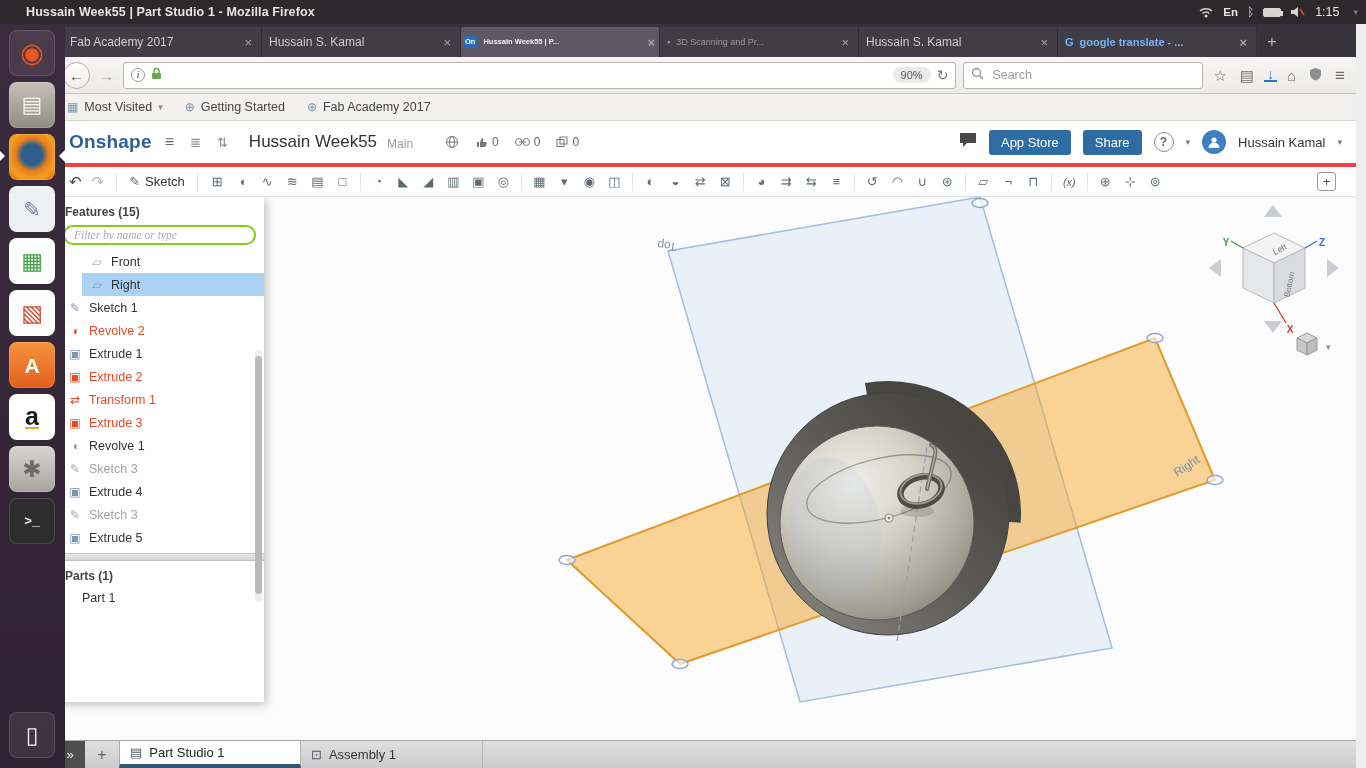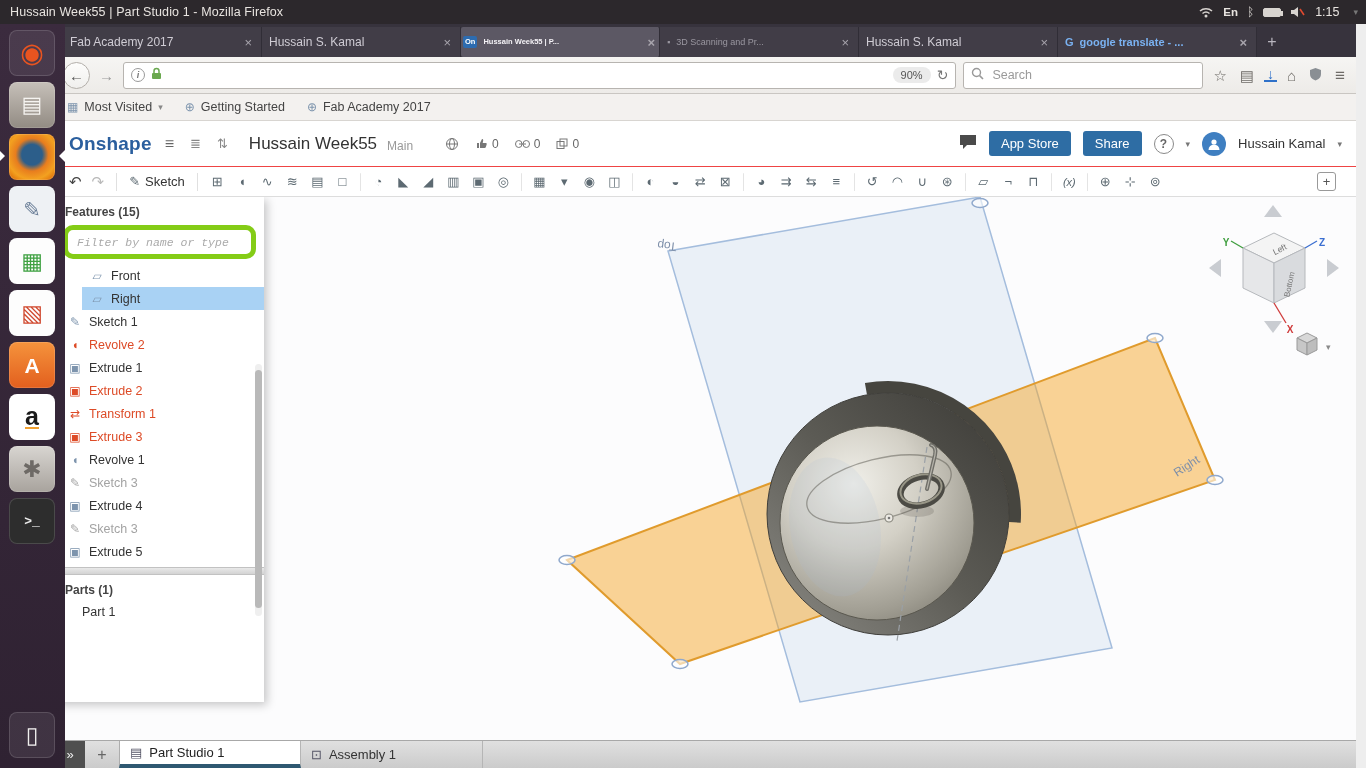--- a/index.html
+++ b/index.html
@@ -3,21 +3,21 @@
 <meta charset="utf-8">
 <title>Screenshot</title>
 <style>
   html,body{margin:0;padding:0;width:1366px;height:768px;overflow:hidden;
     font-family:"Liberation Sans",sans-serif;background:#eee;-webkit-user-select:none;user-select:none}
   *{box-sizing:border-box}
 
   
   .topbar{position:absolute;left:0;top:0;width:1366px;height:24px;background:#2c282c;
     color:#e8e4e0;display:flex;align-items:center;font-size:12.5px;z-index:50}
-  .tb-title{margin-left:10px;font-weight:normal;letter-spacing:.1px}
+  .tb-title{margin-left:26px;font-weight:bold;letter-spacing:.1px}
   .tb-right{margin-left:auto;display:flex;align-items:center;gap:9px;padding-right:8px}
   .tb-right svg{display:block}
   .battery{width:18px;height:9px;border:1px solid #d8d4d0;border-radius:2px;position:relative;background:#d8d4d0}
   .battery::after{content:"";position:absolute;right:-3px;top:2px;width:2px;height:5px;background:#d8d4d0}
   .bt-glyph{font-size:12px;color:#d8d4d0;line-height:1}
   .tb-time{display:flex;align-items:center;gap:14px}
 
   
   .lnch{position:absolute;left:0;top:24px;width:65px;height:744px;z-index:40;
     background:linear-gradient(180deg,#3b2b3e,#2f2232)}
@@ -89,21 +89,21 @@
   .dl-ico{color:#2f71c9;font-weight:bold;border-bottom:2px solid #2f71c9;line-height:.9;font-size:14px}
 
   .bmbar{height:27px;background:#f3f1ef;border-bottom:1px solid #d8d5d1;display:flex;align-items:center;
     padding:0 12px;gap:22px;font-size:12.5px;color:#444}
   .bm-item{display:flex;align-items:center;gap:6px}
   .bm-ico{color:#7d94ad;font-size:12px}
   .bm-caret{color:#888;font-size:9px}
   .bm-caret:empty{display:none}
 
   
-  .os-header{height:46px;background:#fff;border-bottom:1px solid #ef4444;display:flex;align-items:center;padding:0 14px;gap:10px}
+  .os-header{height:46px;background:#fff;border-bottom:4px solid #ef4444;display:flex;align-items:center;padding:0 14px;gap:10px}
   .os-logo{color:#2b5f9e;font-weight:bold;font-size:19px;letter-spacing:.2px}
   .hd-ico{color:#666;font-size:16px;padding:0 3px}
   .hd-ico.small{font-size:13px;color:#888}
   .doc-title{font-size:17px;font-weight:normal;color:#333;margin-left:8px;white-space:nowrap}
   .ws-label{font-size:12px;color:#999;margin-top:4px}
   .stats{display:flex;align-items:center;gap:16px;margin-left:22px;color:#666;font-size:12px}
   .stat{display:flex;align-items:center;gap:4px}
   .hd-right{margin-left:auto;display:flex;align-items:center;gap:12px}
   .os-btn{background:#2e6da4;color:#fff;font-size:13px;border-radius:3px;padding:5px 12px;white-space:nowrap}
   .help-circle{width:20px;height:20px;border:1.5px solid #8a8a8a;border-radius:50%;color:#666;font-size:12px;
@@ -127,22 +127,22 @@
     color:#555;font-size:13px;display:flex;align-items:center;justify-content:center}
 
   
   .os-main{flex:1;position:relative;overflow:hidden;background:#fcfcfd}
   .viewport-svg{position:absolute;left:0;top:0;width:100%;height:100%}
 
   
   .features-panel{position:absolute;left:0;top:0;width:209px;height:505px;background:#fff;z-index:5;
     box-shadow:3px 3px 9px rgba(0,0,0,.22);display:flex;flex-direction:column;font-size:12.5px}
   .fp-title{font-size:12px;font-weight:bold;color:#444;padding:8px 10px 3px}
-  .fp-filter{margin:3px 8px 5px;height:20px;border:5px solid #84cc16;border-radius:10px;padding:12px 9px;
-    font-size:11.5px;font-family:Liberation Mono, monospace;outline:none;color:#555}
+  .fp-filter{margin:3px 8px 5px;height:20px;border:2px solid #84cc16;border-radius:10px;padding:4px 9px;
+    font-size:11.5px;font-family:Liberation Serif, serif;outline:none;color:#555}
   .fp-filter::placeholder{color:#aaa;font-style:italic}
   .fp-tree{position:relative}
   .fp-row{display:flex;align-items:center;height:23px;padding-left:13px;gap:7px;color:#333;cursor:default}
   .fp-row.t-plane{padding-left:35px}
   .fp-row.state-selected{background:linear-gradient(to right,transparent 27px,#a9d2f4 27px)}
   .fp-icon{color:#7d94ad;font-size:12px;width:14px;text-align:center}
   .fp-row .fp-label{white-space:nowrap}
   .fp-row.state-error .fp-label,.fp-row.state-error .fp-icon{color:#dd4b27}
   .fp-row.state-suppressed .fp-label,.fp-row.state-suppressed .fp-icon{color:#a3a3a3}
   .fp-scroll{position:absolute;right:2px;top:100px;width:7px;height:252px;background:#efefef;border-radius:4px}

